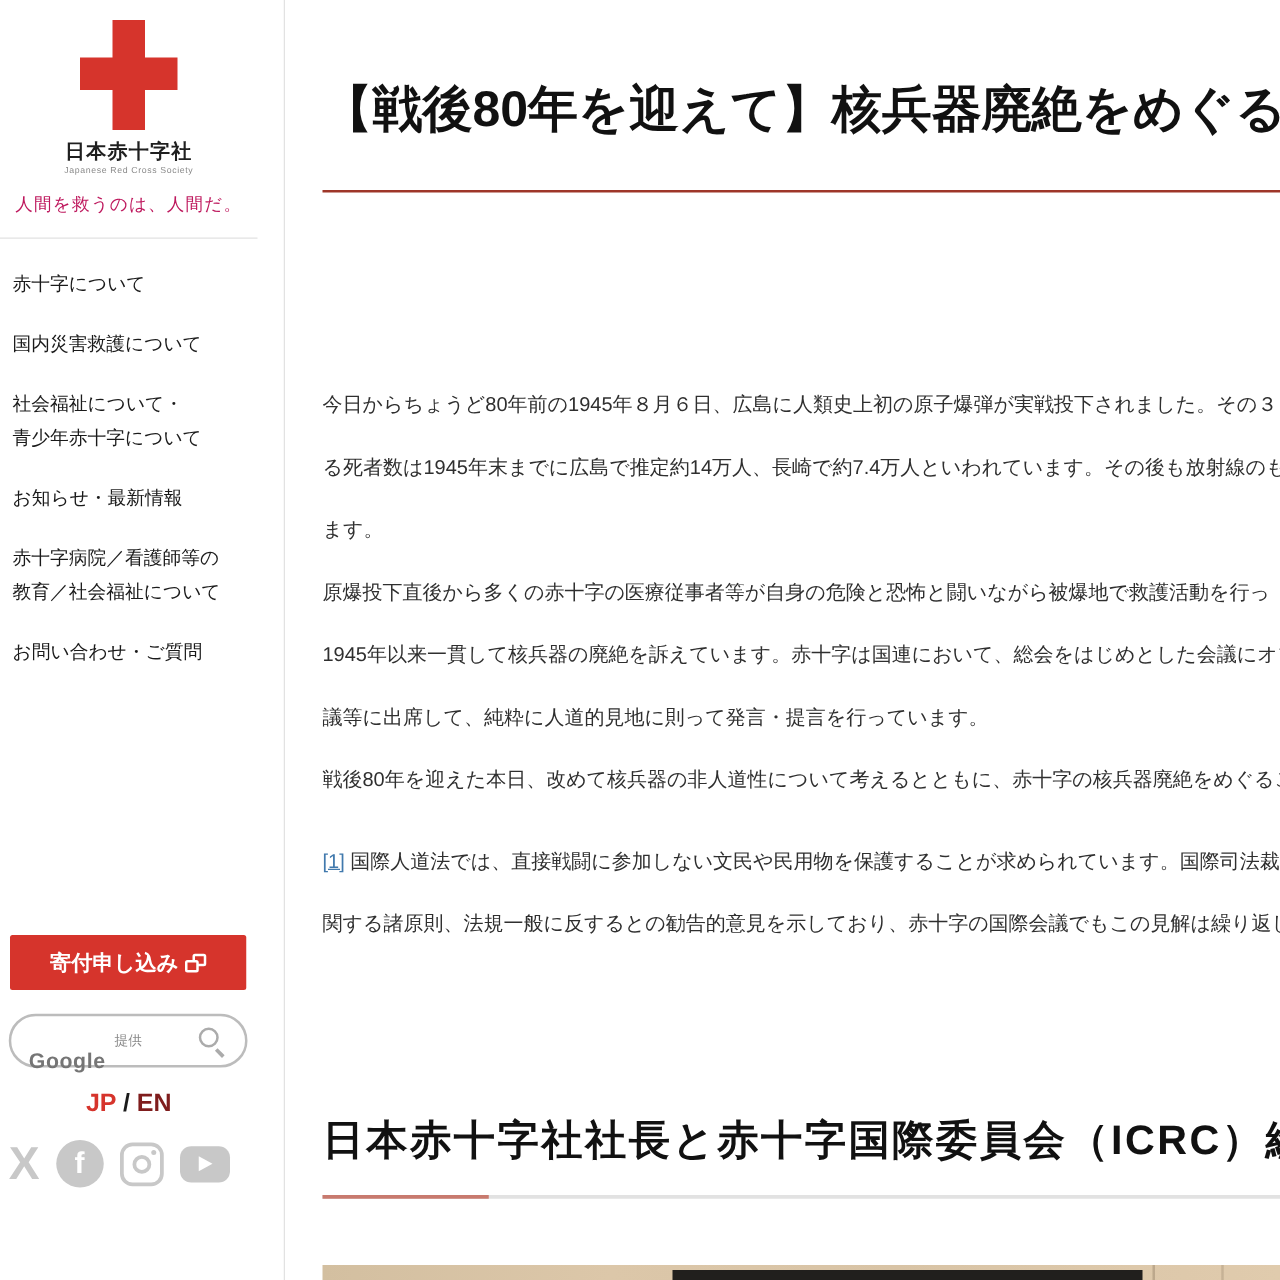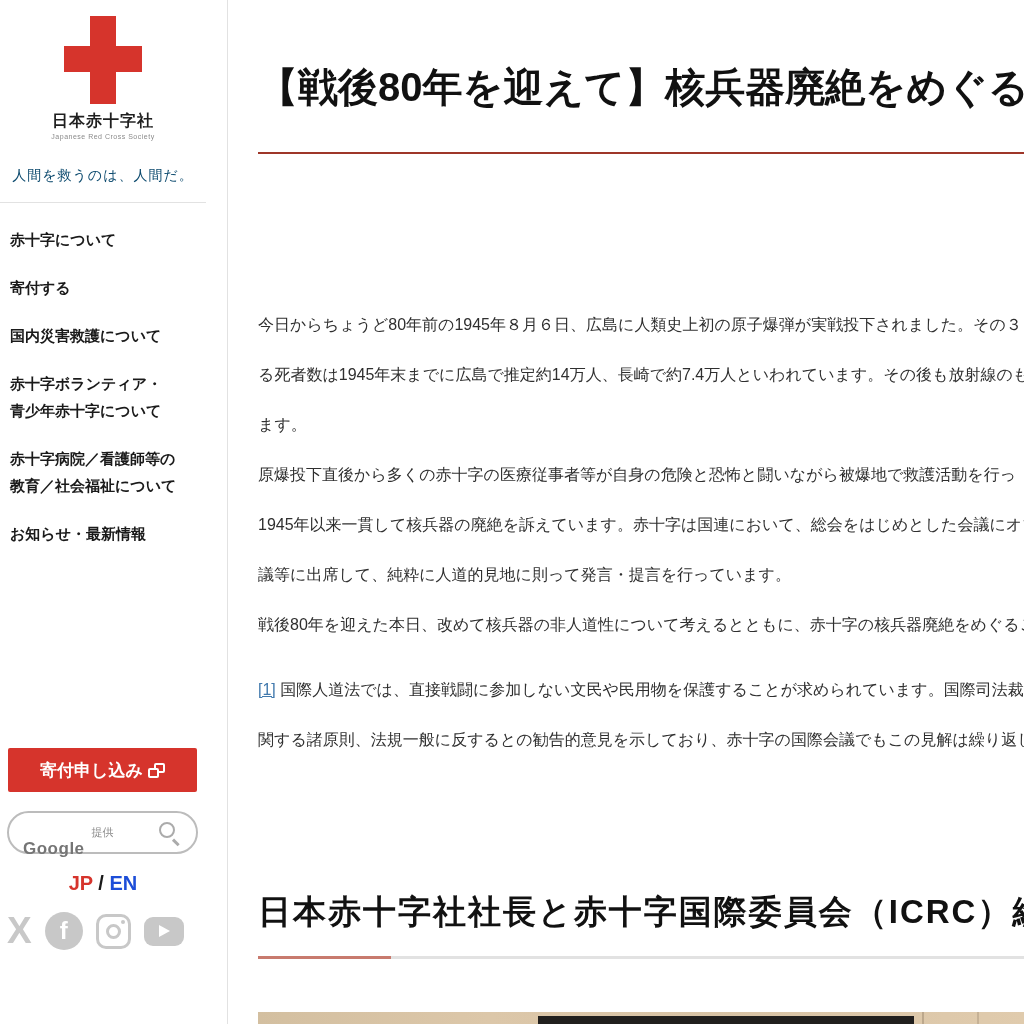--- a/index.html
+++ b/index.html
@@ -8,26 +8,26 @@
 
   
   .sidebar { position:absolute; left:0; top:0; width:228px; height:1024px;
              background:#fff; border-right:1px solid #e2e2e2; }
   .logo-block { width:206px; margin:0 auto 0 0; padding-top:16px; text-align:center; }
   .cross { position:relative; width:78px; height:88px; margin:0 auto; }
   .cross .v { position:absolute; left:26px; top:0; width:26px; height:88px; background:#d6342c; }
   .cross .h { position:absolute; left:0; top:30px; width:78px; height:26px; background:#d6342c; }
   .brand-ja { margin-top:7px; font-size:16px; font-weight:bold; letter-spacing:1px; color:#1f1f1f; }
   .brand-en { margin-top:1px; font-size:7px; color:#8a8a8a; letter-spacing:.5px; }
-  .tagline { margin-top:27px; font-family:Liberation Mono, monospace;
-             font-size:14px; color:#0c4a6e; letter-spacing:1px; }
+  .tagline { margin-top:15px; font-family:Liberation Mono, monospace;
+             font-size:14px; color:#be185d; letter-spacing:1px; }
   .logo-divider { border-bottom:1px solid #e2e2e2; margin-top:17px; }
 
   .nav { list-style:none; margin-top:13px; }
-  .nav li { padding:10px 10px 11px; font-size:15px; font-weight:bold; line-height:27px;
+  .nav li { padding:10px 10px 11px; font-size:15px; font-weight:normal; line-height:27px;
             color:#1a1a1a; cursor:pointer; }
   .nav li span { white-space:pre-line; }
   .nav li.active { background:#f7e5e2; }
 
   .donate-btn { position:absolute; left:8px; top:748px; width:189px; height:44px;
                 background:#d6342c; color:#fff; font-size:17px; font-weight:bold;
                 border:none; border-radius:2px; display:flex; align-items:center;
                 justify-content:center; gap:5px; cursor:pointer;
                 font-family:"Liberation Sans","DejaVu Sans",sans-serif; }
   .ext-icon { position:relative; width:17px; height:15px; display:inline-block; }
@@ -43,21 +43,21 @@
   .teikyo { font-size:11px; color:#8a8a8a; }
   .mag { margin-left:auto; position:relative; width:24px; height:24px; }
   .mag .lens { position:absolute; left:1px; top:1px; width:16px; height:16px;
                border:2px solid #ababab; border-radius:50%; }
   .mag .handle { position:absolute; right:2px; bottom:1px; width:8px; height:2.5px;
                  background:#ababab; transform:rotate(45deg); }
 
   .lang { position:absolute; left:0; top:872px; width:206px; text-align:center;
           font-size:20px; font-weight:bold; color:#1a1a1a; }
   .lang .jp { color:#d6342c; cursor:pointer;margin-top:24px; }
-  .lang .en { color:#1d4ed8; cursor:pointer;margin-top:17px; }
+  .lang .en { color:#7f1d1d; cursor:pointer;margin-top:17px; }
 
   .social { position:absolute; left:7px; top:911px; display:flex; align-items:center; gap:13px; }
   .soc-x { font-size:37px; font-weight:bold; color:#c8c8c8; line-height:40px; cursor:pointer; }
   .soc-fb { width:38px; height:38px; border-radius:50%; background:#c8c8c8; color:#fff;
             font-weight:bold; font-size:24px; display:flex; align-items:center;
             justify-content:center; cursor:pointer; }
   .soc-ig { position:relative; width:35px; height:35px; border:3px solid #c8c8c8;
             border-radius:10px; cursor:pointer; }
   .soc-ig .c { position:absolute; left:7px; top:7px; width:15px; height:15px;
                border:3px solid #c8c8c8; border-radius:50%; }
@@ -107,27 +107,27 @@
         <span class="h"></span>
     </div>
     <div class="brand-ja">日本赤十字社</div>
     <div class="brand-en">Japanese Red Cross Society</div>
     <div class="tagline">人間を救うのは、人間だ。</div>
     <div class="logo-divider"></div>
   </div>
 
   <ul class="nav">
     <li><span>赤十字について</span></li>
-    <li><span>寄付する</span></li>
     <li><span>国内災害救護について</span></li>
-    <li><span>赤十字ボランティア・
+    <li><span>社会福祉について・
 青少年赤十字について</span></li>
+    <li><span>お知らせ・最新情報</span></li>
     <li><span>赤十字病院／看護師等の
 教育／社会福祉について</span></li>
-    <li><span>お知らせ・最新情報</span></li>
+    <li><span>お問い合わせ・ご質問</span></li>
   </ul>
 
   <button class="donate-btn">
     <span>寄付申し込み</span>
     <span class="ext-icon">
         <i class="back"></i>
         <i class="front"></i>
       </span>
   </button>
 

